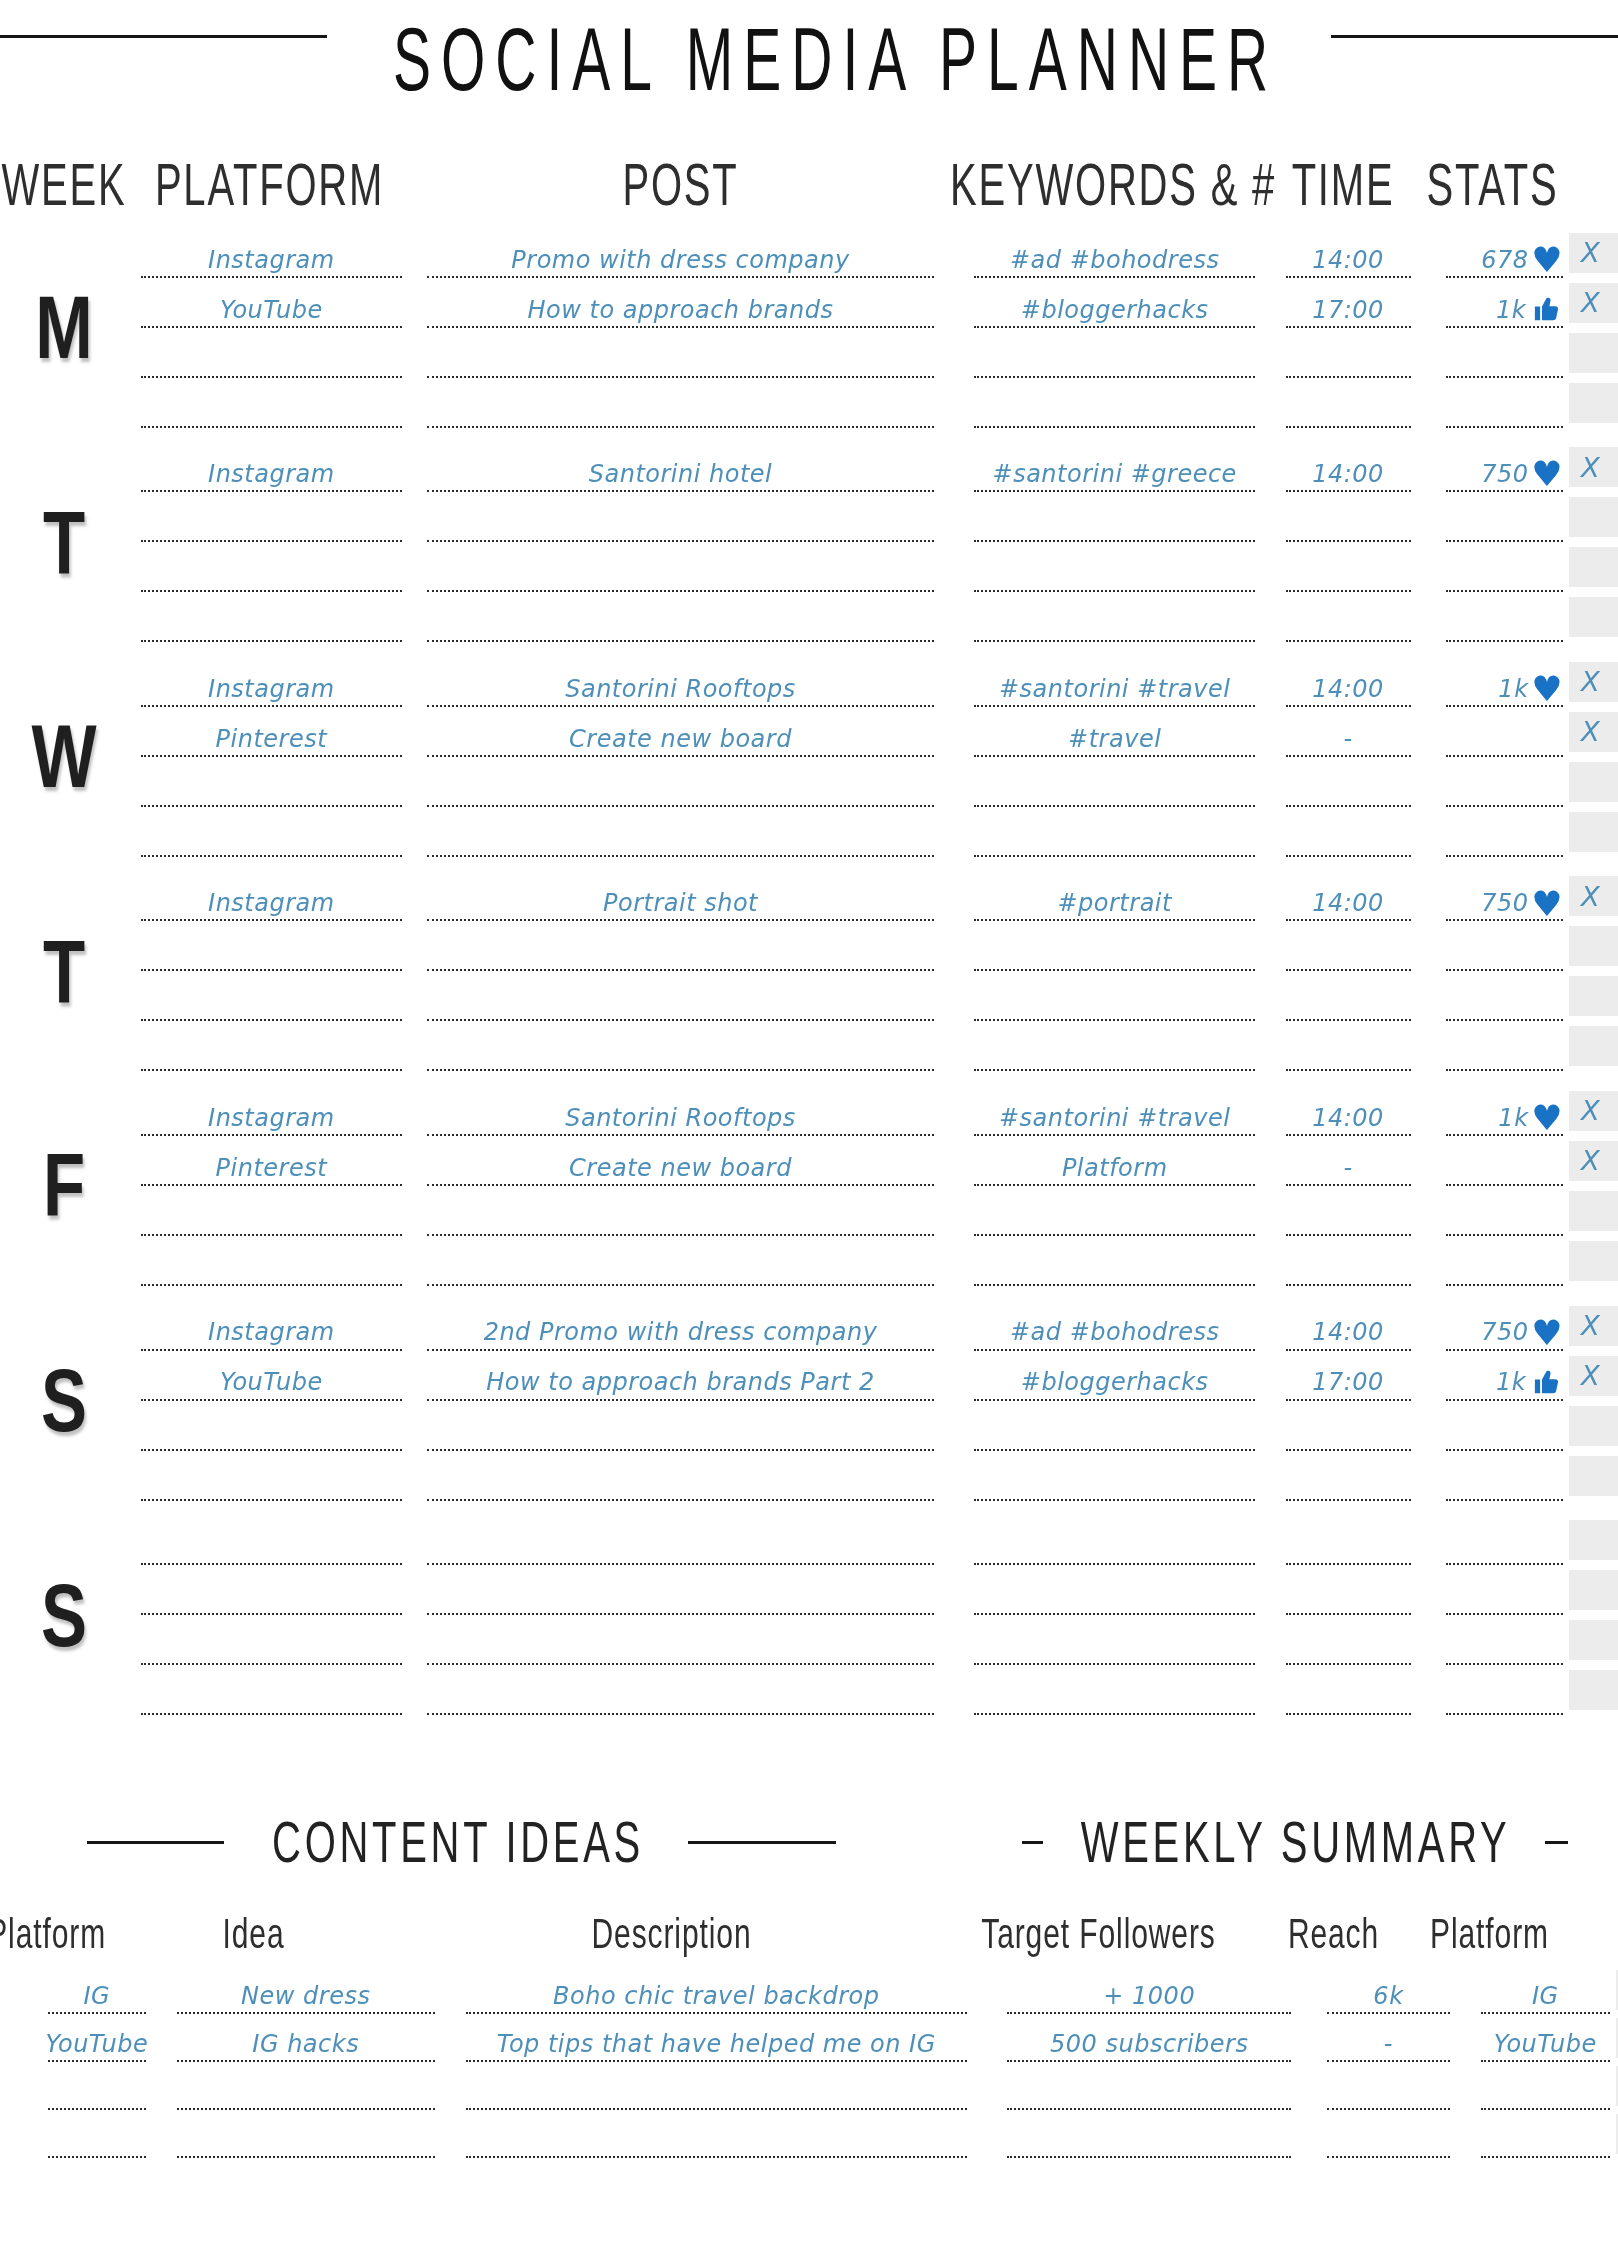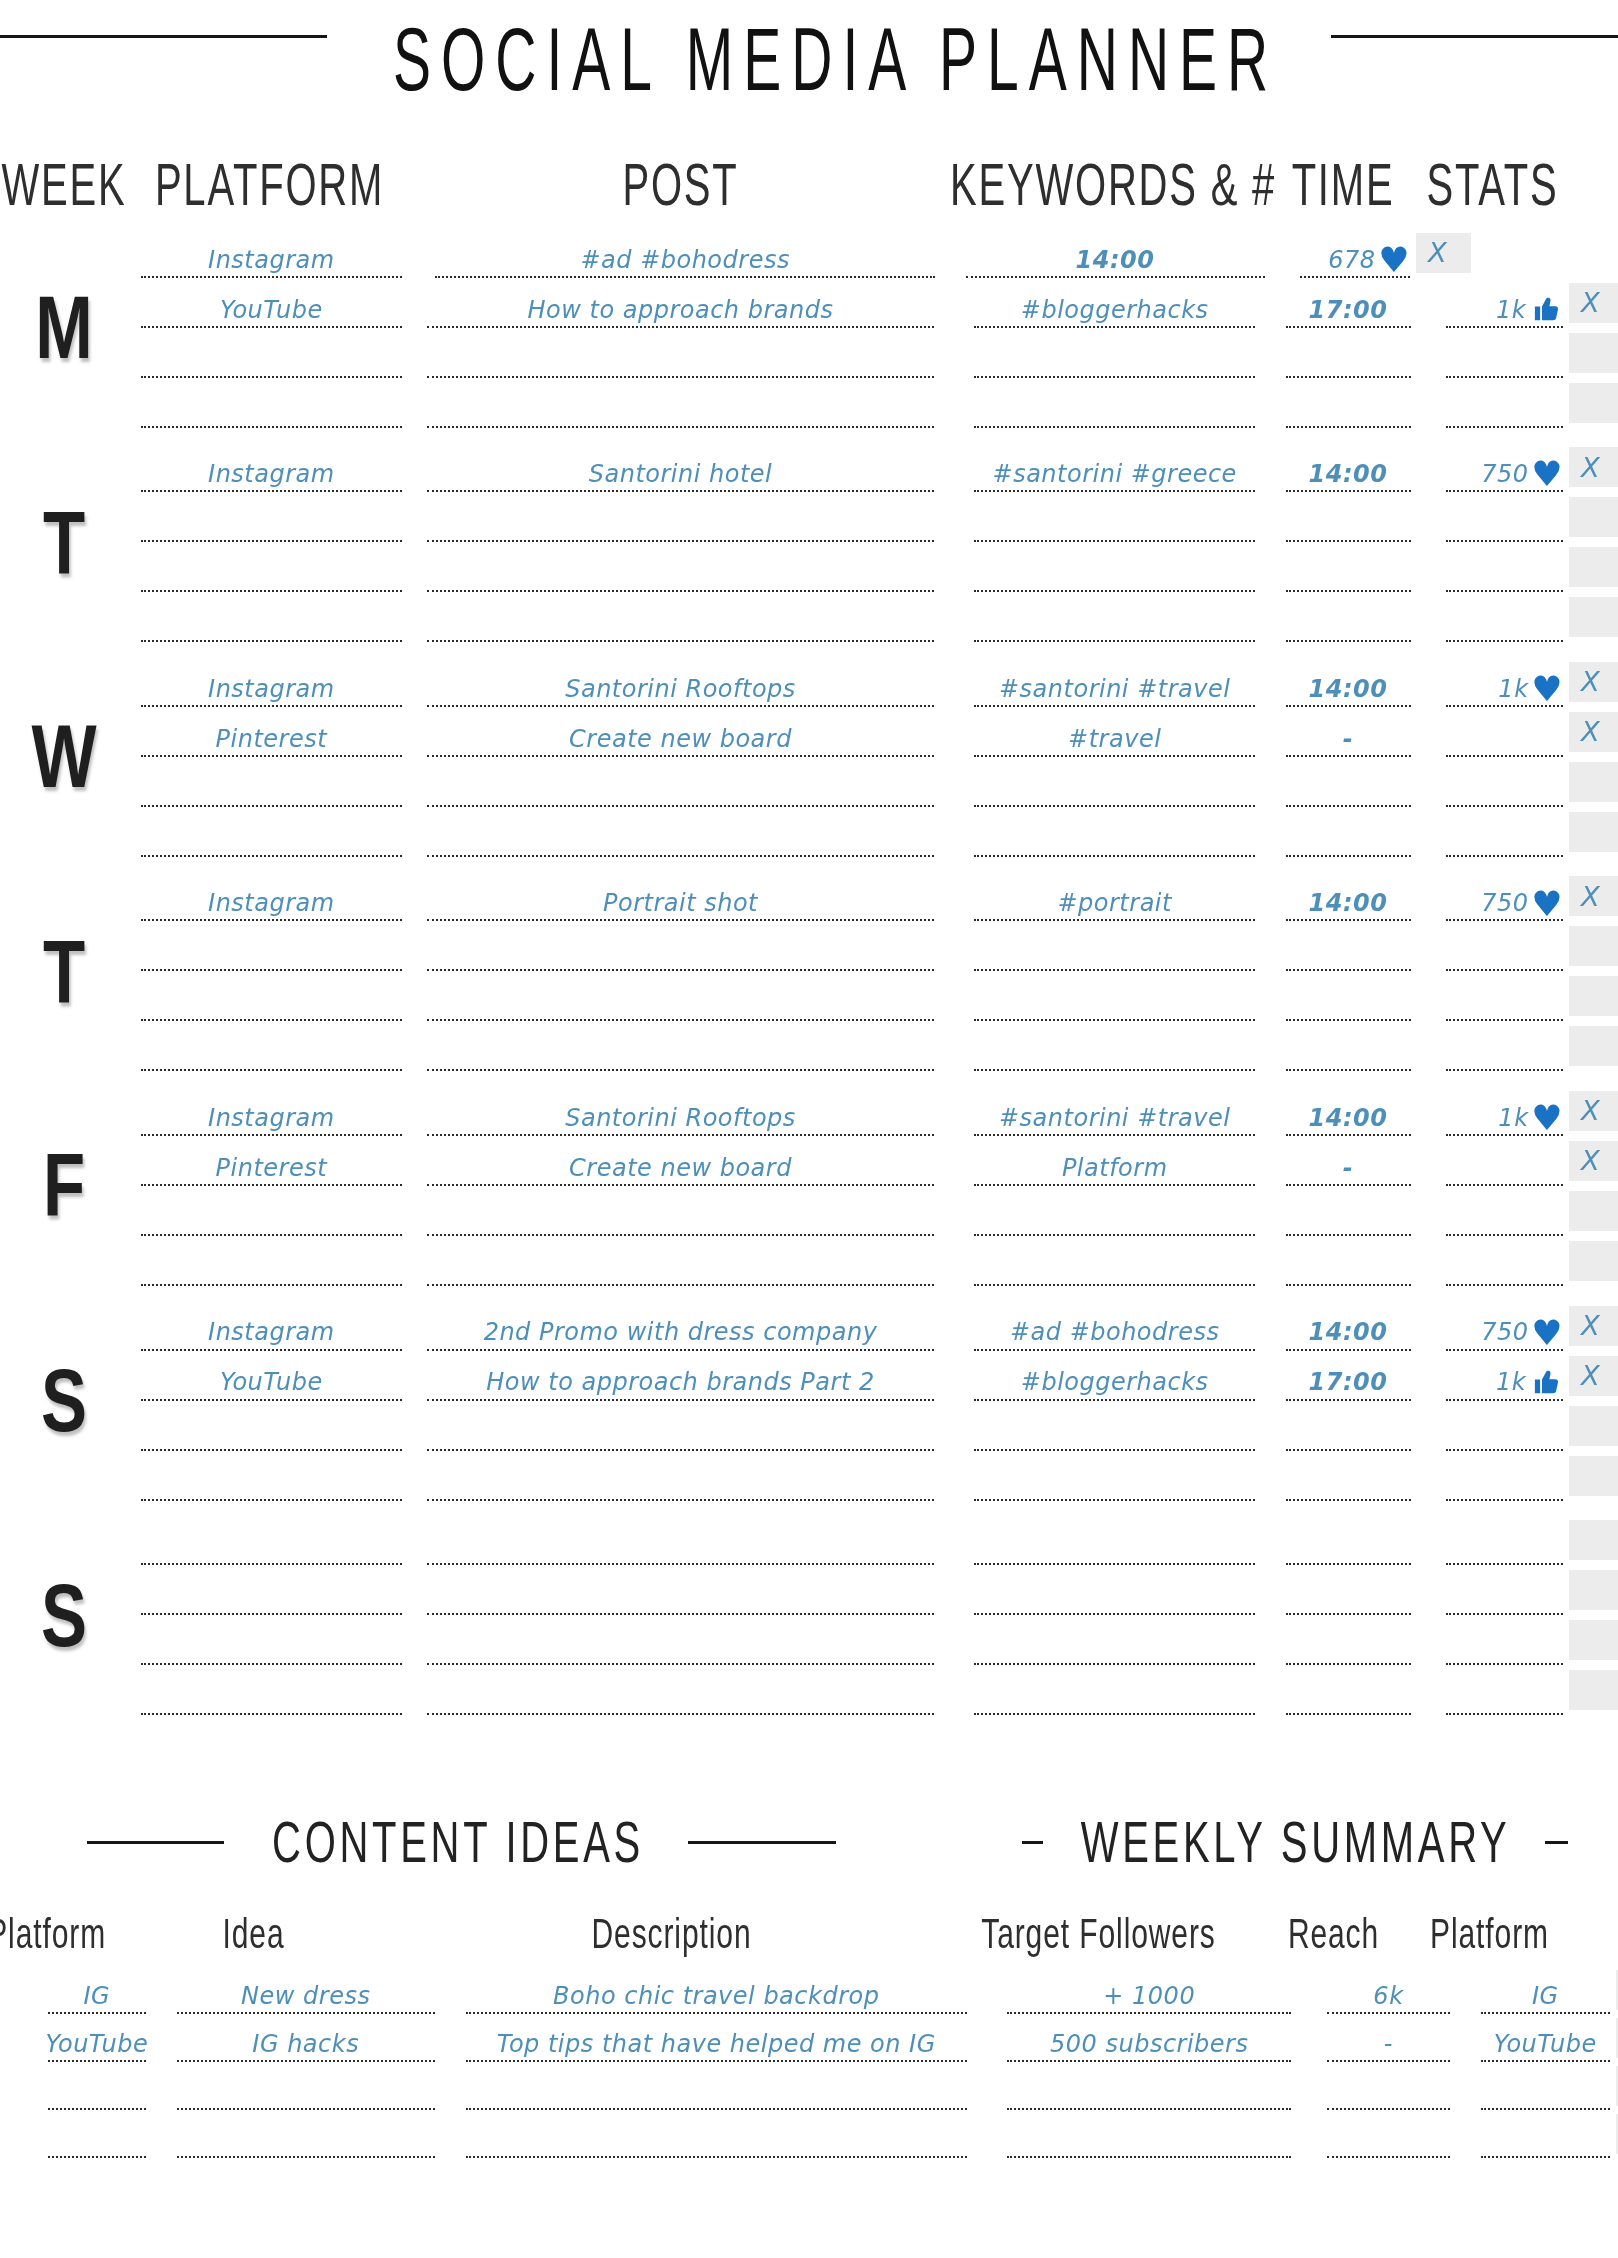--- a/index.html
+++ b/index.html
@@ -31,21 +31,21 @@
   .day-letter{display:flex;align-items:center;justify-content:center;}
   .day-letter span{font-size:69px;font-weight:700;display:inline-block;transform:scaleY(1.3);text-shadow:1.8px 2.7px 2.7px rgba(0,0,0,0.25);}
   .t-row{display:grid;grid-template-columns:283px 539px 320px 146px 153px 49px;height:50px;}
   .cell{
     display:flex;align-items:flex-end;justify-content:center;
     border-bottom:2.7px dotted #2b2b2b;padding-bottom:2.7px;min-width:0;
   }
   .c-platform{margin:0 9.1px 0 12.8px;}
   .c-post{margin:0 16.4px;}
   .c-keywords{margin:0 14.6px 0 24px;}
-  .c-time{margin:0 5.5px 0 15.5px;font-weight:bold;}
+  .c-time{margin:0 5.5px 0 15.5px;}
   .c-stats{margin:0 6.4px 0 30px;justify-content:flex-end;}
   .check-cell{display:flex;align-items:center;justify-content:flex-start;}
   .check-box{width:55px;height:40px;background:var(--box-gray);display:flex;align-items:center;padding-left:12px;box-sizing:border-box;}
   .hw{
     color:var(--blue);font-style:italic;font-size:24px;letter-spacing:0.5px;
     font-family:"DejaVu Sans",sans-serif;white-space:nowrap;line-height:1.1;
   }
   .x-mark{color:var(--blue);font-style:italic;font-size:27.4px;font-family:"DejaVu Sans",sans-serif;}
   .heart{color:var(--icon-blue);font-size:35px;line-height:0.85;margin-left:2.7px;font-style:normal;font-family:"DejaVu Sans",sans-serif;position:relative;top:2.7px;}
   .thumb{width:30px;height:30px;fill:var(--icon-blue);margin-left:6.4px;margin-bottom:-0.9px;}
@@ -100,20 +100,23 @@
     <div id="day-sections">
         <div class="day-section">
           <div class="day-letter">
             <span>M</span>
           </div>
           <div class="day-rows">
             <div class="t-row">
               <div class="cell c-platform">
                 <span class="hw">Instagram</span>
               </div>
+              <div class="cell c-post">
+                <span class="hw">Promo with dress company</span>
+              </div>
               <div class="cell c-keywords">
                 <span class="hw">#ad #bohodress</span>
               </div>
               <div class="cell c-time">
                 <span class="hw">14:00</span>
               </div>
               <div class="cell c-stats">
                 <span class="hw">678</span>
                 <span class="heart">♥</span>
               </div>

